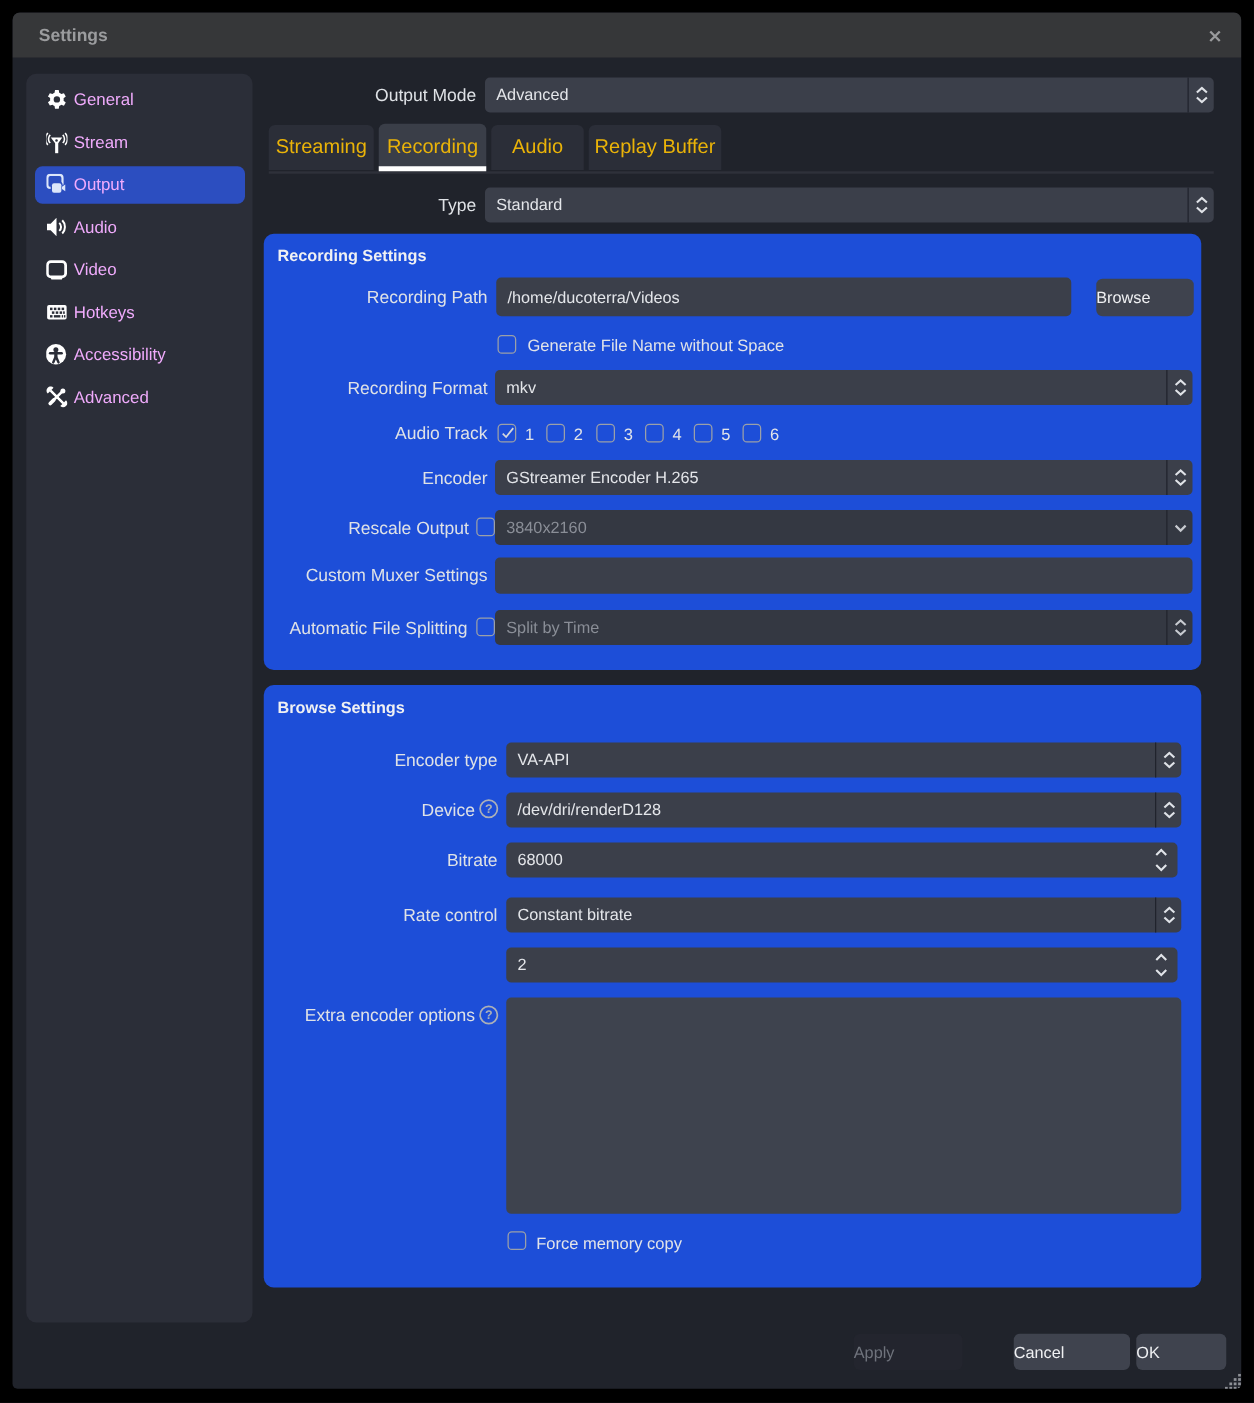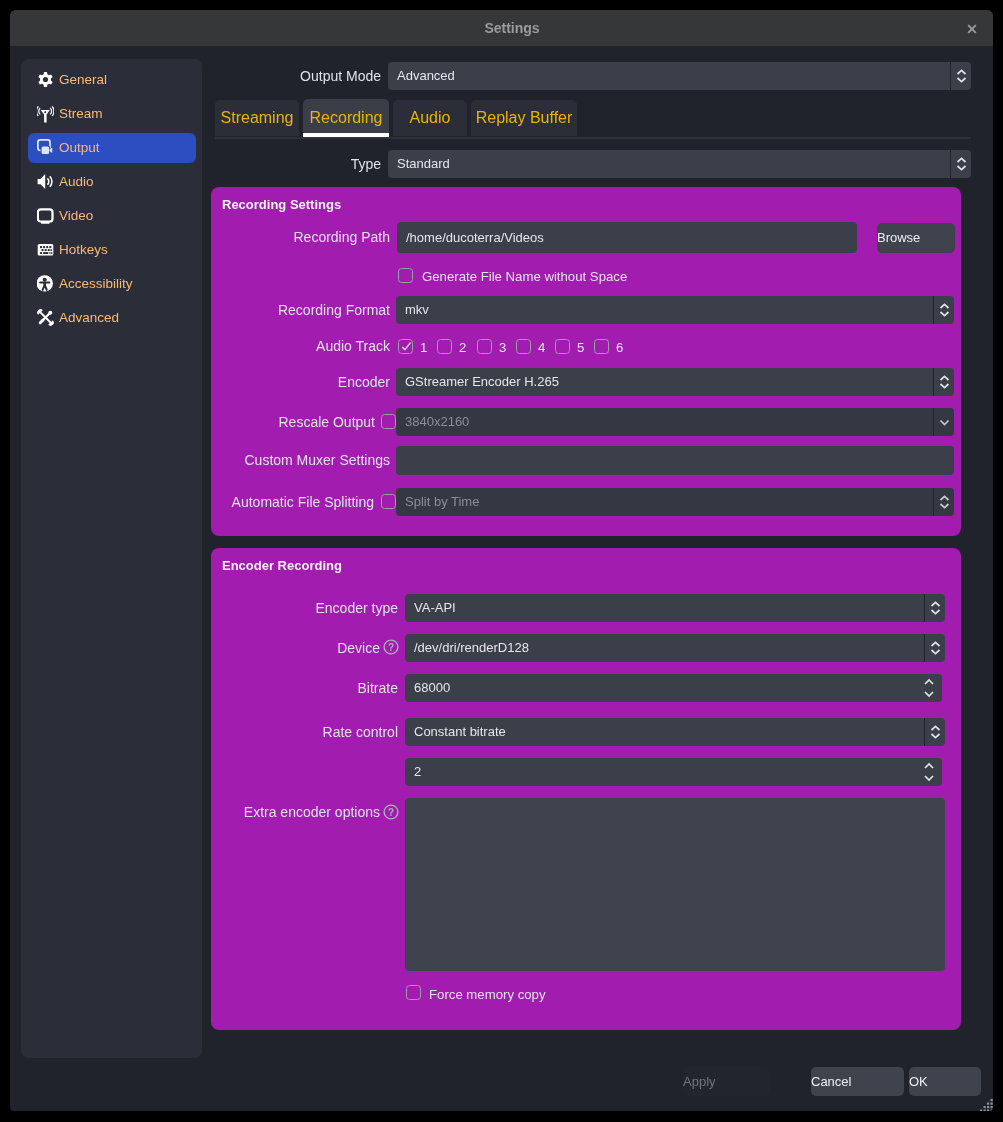--- a/index.html
+++ b/index.html
@@ -1,32 +1,32 @@
 <!DOCTYPE html>
 <html><head>
 <meta charset="utf-8">
 <style>
 *{margin:0;padding:0;box-sizing:border-box;font-family:"Liberation Sans",sans-serif}
 html,body{width:1003px;height:1122px;background:#000;overflow:hidden}
 #win{position:absolute;left:10px;top:10px;width:983px;height:1101px;background:#20232b;border-radius:6px 6px 4px 4px;overflow:hidden}
 .abs{position:absolute}
 #tbar{position:absolute;left:0;top:0;width:983px;height:36px;background:#363739}
-#tbar .t{position:absolute;left:21px;top:0;width:962px;height:36px;line-height:37px;text-align:center;color:#9b9c9e;font-size:14px;font-weight:bold}
+#tbar .t{position:absolute;left:21px;top:0;width:962px;height:36px;line-height:37px;text-align:left;color:#9b9c9e;font-size:14px;font-weight:bold}
 #sidebar{position:absolute;left:11px;top:49px;width:181px;height:998.5px;background:#2b2e38;border-radius:8px}
-.sitem{position:absolute;left:7px;width:168px;height:30px;border-radius:6px;color:#fdba74;font-size:13.5px}
+.sitem{position:absolute;left:7px;width:168px;height:30px;border-radius:6px;color:#f0abfc;font-size:13.5px}
 .sitem .lbl{position:absolute;left:31px;top:0;line-height:30px}
 .sitem svg{position:absolute;left:8.5px;top:6px}
 .sitem.sel{background:#2c4ec0}
 .flabel{position:absolute;color:#dfe2e6;font-size:14px;line-height:28px;text-align:right}
 .combo,.input,.spin{position:absolute;background:#3b3f4a;border-radius:4px;height:28px;color:#e4e6ea;font-size:13px;line-height:28px;white-space:nowrap}
 .combo .txt,.input .txt,.spin .txt{position:absolute;left:9px;top:0;line-height:28px}
 .combo .arr{position:absolute;right:0;top:0;width:21px;height:100%;border-left:1px solid #20232c}
 .combo .arr svg{position:absolute;left:4px;top:50%;margin-top:-7px}
 .combo.dis{background:#343842;color:#8a8e97}
-.grp{position:absolute;left:201px;width:750px;background:#a21caf;border-radius:8px}
+.grp{position:absolute;left:201px;width:750px;background:#1d4ed8;border-radius:8px}
 .gtitle{position:absolute;left:11px;top:9.5px;font-size:13px;font-weight:bold;color:#f0f1f3}
 .cb{position:absolute;width:15px;height:15px;border:1.5px solid #9ba0a8;border-radius:3.5px}
 .cblbl{position:absolute;color:#e2e4e8;font-size:13.2px}
 .btn{position:absolute;height:30px;border-radius:5px;background:#3f434e;color:#eff0f2;font-size:13px;text-align:left;line-height:30px}
 .btn.dis{background:#23252e;color:#6f737c}
 .tab{position:absolute;background:#2b2e38;border-radius:5px 5px 0 0;color:#eab308;font-size:16px;text-align:center;top:90px;height:36px;line-height:36px}
 .tab.on{background:#3a3e48;top:89px;height:37px;line-height:38px}
 textarea.big{position:absolute;background:#3e434e;border:none;border-radius:4px;resize:none}
 </style>
 </head>
@@ -219,21 +219,21 @@
       <span class="txt">Split by Time</span>
       <span class="arr">
         <svg width="13" height="14" viewBox="0 0 13 14">
           <path d="M2.5 5 L6.5 1.4 L10.5 5" fill="none" stroke="#c7cad0" stroke-width="1.7"></path>
           <path d="M2.5 9 L6.5 12.6 L10.5 9" fill="none" stroke="#c7cad0" stroke-width="1.7"></path>
         </svg>
       </span>
     </div>
 
   <div class="grp" style="top:538px;height:482px">
-    <div class="gtitle">Encoder Recording</div>
+    <div class="gtitle">Browse Settings</div>
   </div>
   <div class="flabel" style="left:200px;top:584px;width:188px">Encoder type</div>
   <div class="combo" style="left:395px;top:584px;width:540px">
       <span class="txt">VA-API</span>
       <span class="arr">
         <svg width="13" height="14" viewBox="0 0 13 14">
           <path d="M2.5 5 L6.5 1.4 L10.5 5" fill="none" stroke="#dfe2e7" stroke-width="1.7"></path>
           <path d="M2.5 9 L6.5 12.6 L10.5 9" fill="none" stroke="#dfe2e7" stroke-width="1.7"></path>
         </svg>
       </span>

